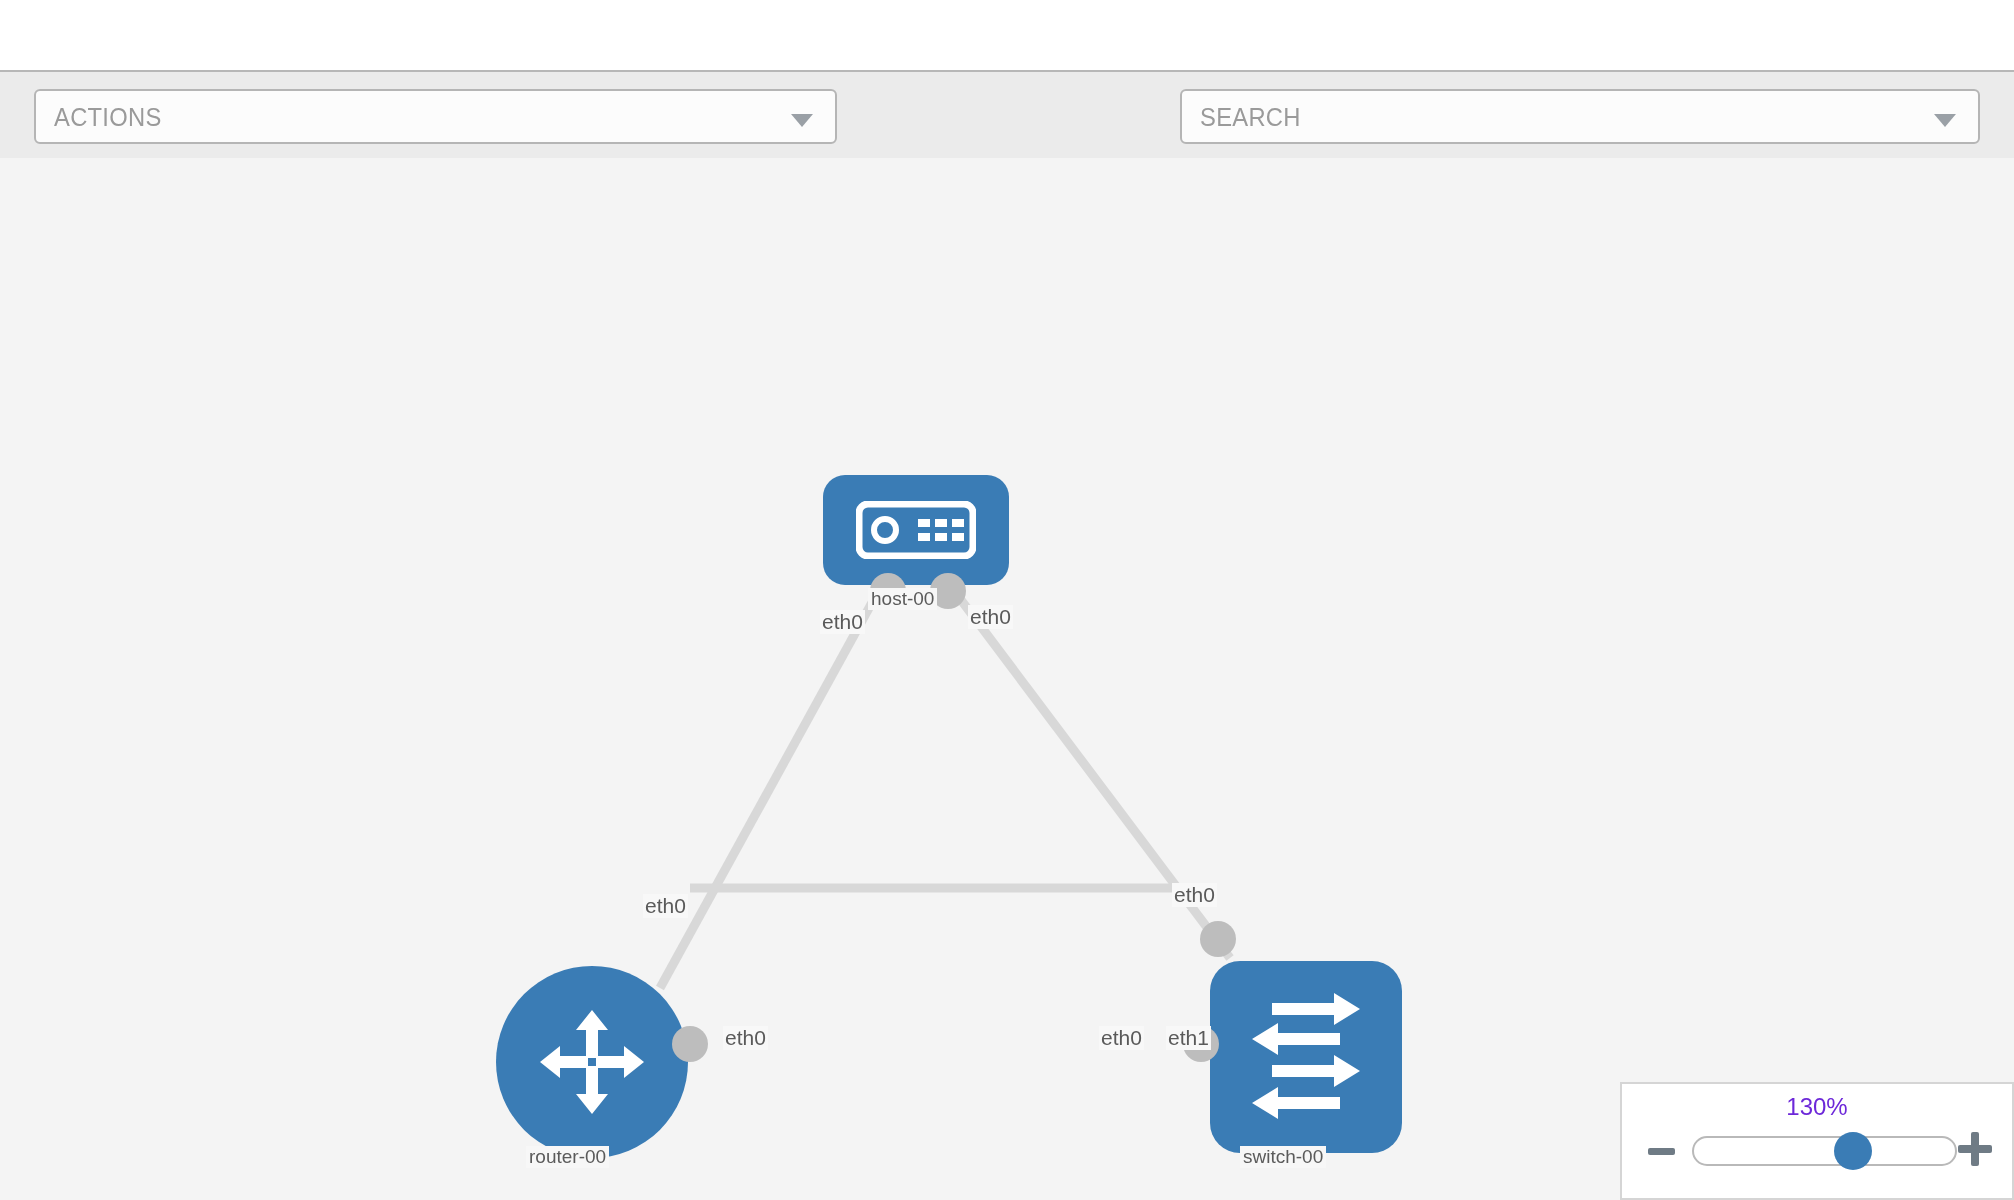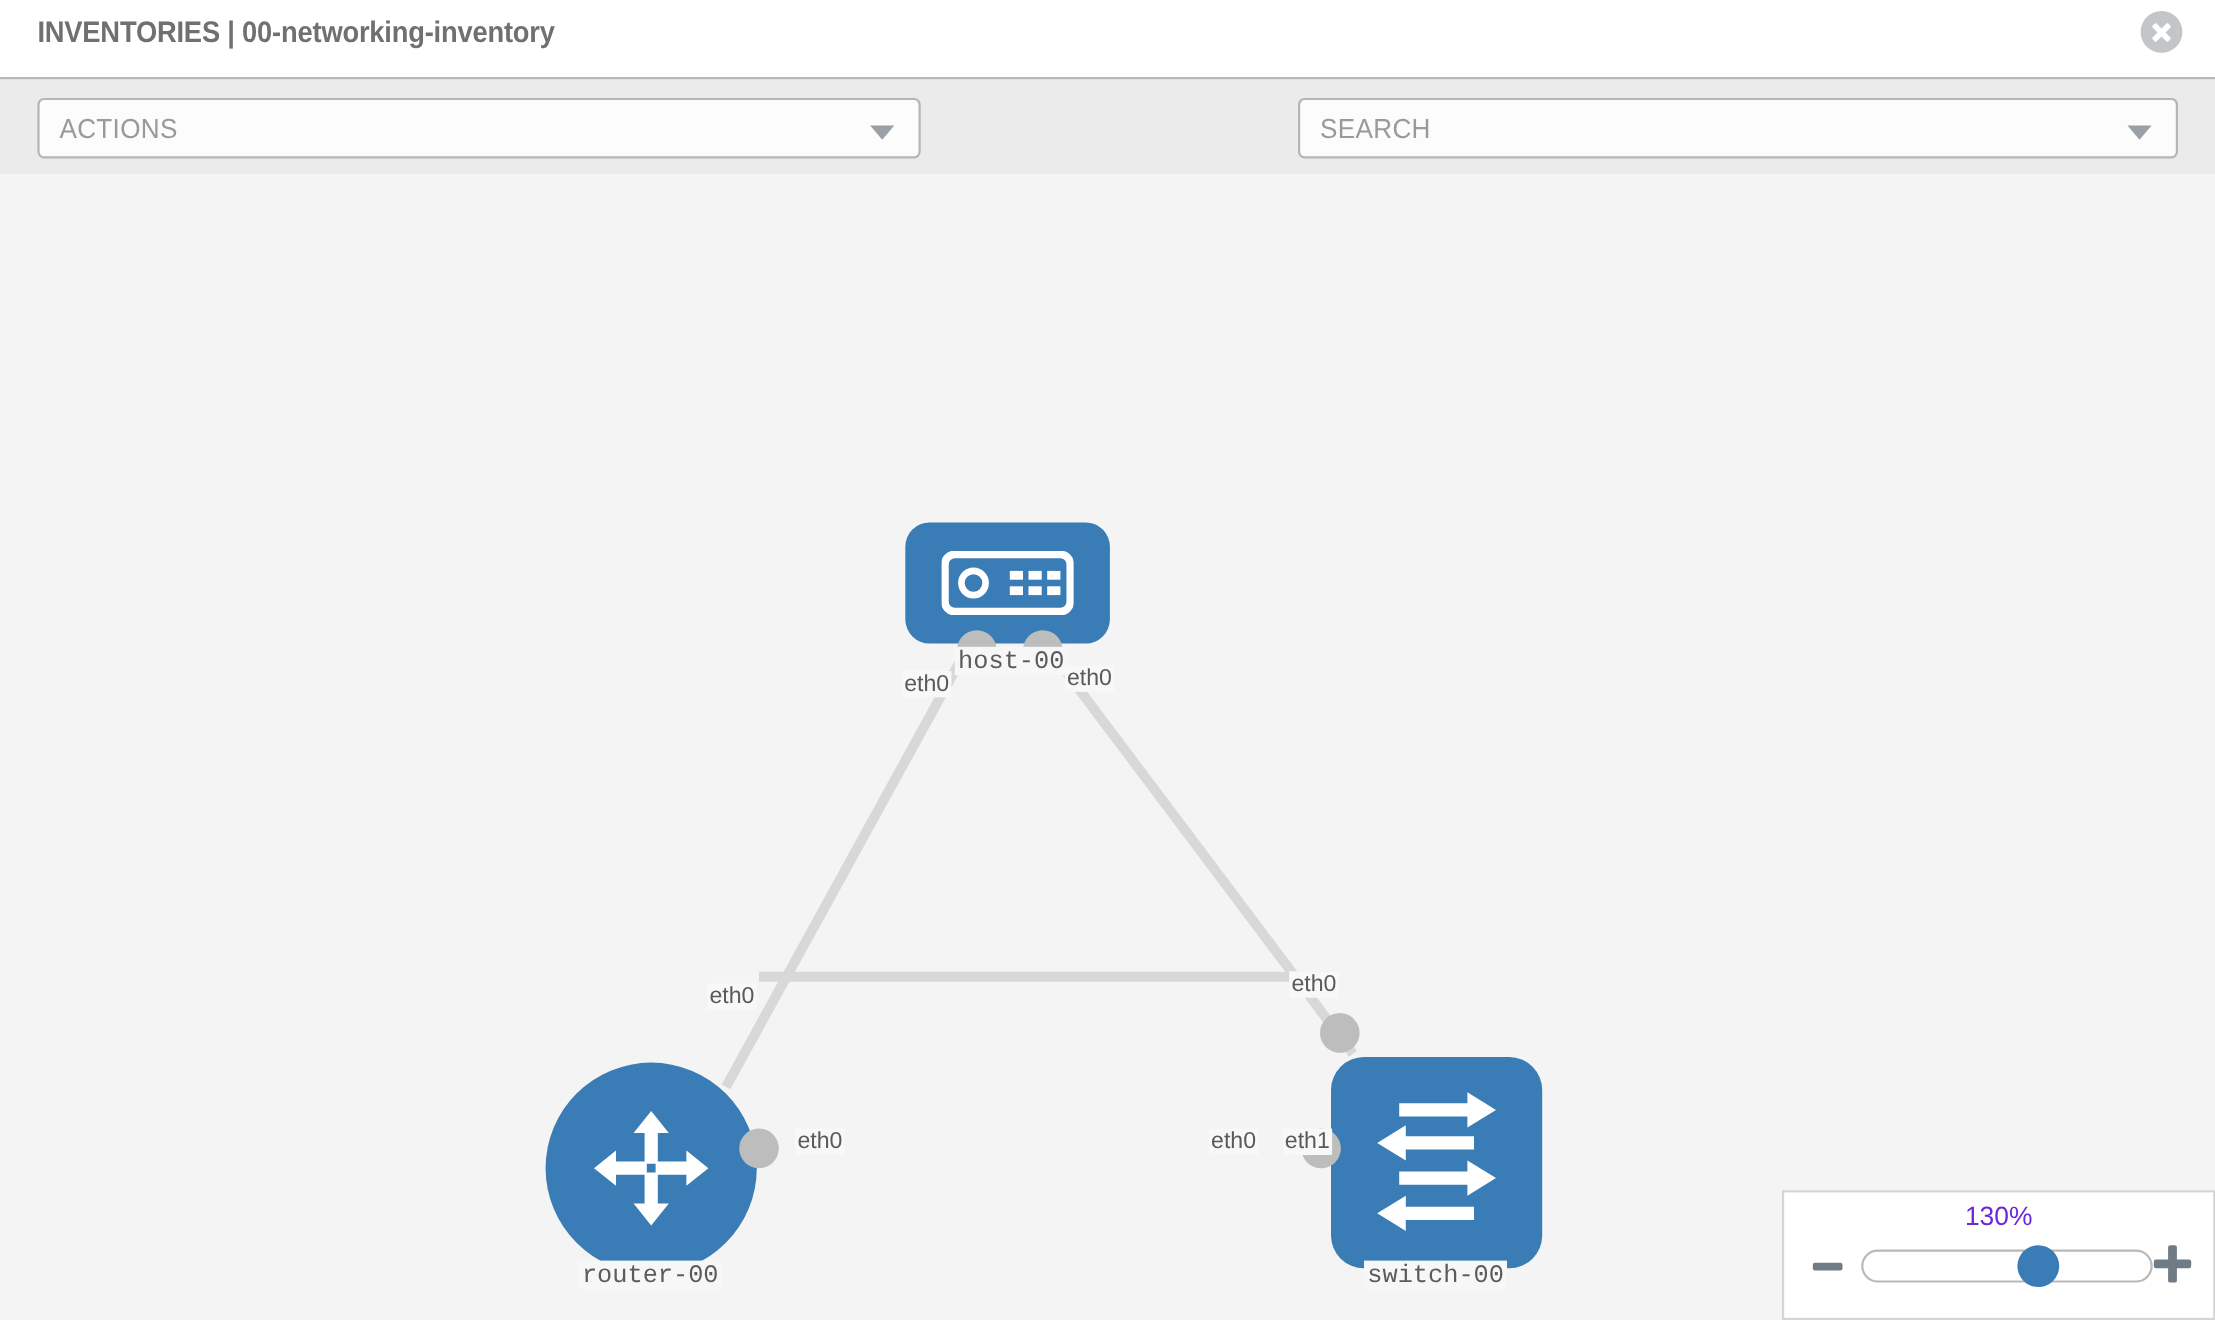--- a/index.html
+++ b/index.html
@@ -142,27 +142,27 @@
     position: absolute;
     cursor: pointer;
   }
   .node-shape {
     position: absolute;
     background: #3a7cb5;
   }
 
   .node-label {
     position: absolute;
-    font-size: 23px;
+    font-size: 19px;
     color: #5b5b5b;
     background: #f7f7f7;
     white-space: nowrap;
     padding: 0 3px;
     text-align: center;
-    font-family: Liberation Mono, monospace;
+    font-family: Liberation Sans, sans-serif;
   }
 
   .edge-label {
     position: absolute;
     font-size: 21px;
     color: #5a5a5a;
     background: #f8f8f8;
     white-space: nowrap;
     padding: 0 2px;
     font-family: "Liberation Sans", sans-serif;
@@ -226,27 +226,20 @@
     border-radius: 50%;
     background: #3a7cb5;
     cursor: pointer;
   }
 </style>
 </head>
 <body>
 
 <div id="app">
 
-  <div class="header">
-    <div class="header-title">INVENTORIES | 00-networking-inventory</div>
-    <div class="close-btn">
-      <div class="x1"></div>
-      <div class="x2"></div>
-    </div>
-  </div>
 
   <div class="toolbar">
 
     <div class="actions-select">
       <div class="label">ACTIONS</div>
       <div class="caret"></div>
     </div>
 
     <div class="tool-icon wrench">
       <svg width="46" height="46" viewBox="0 0 46 46" aria-hidden="true">

